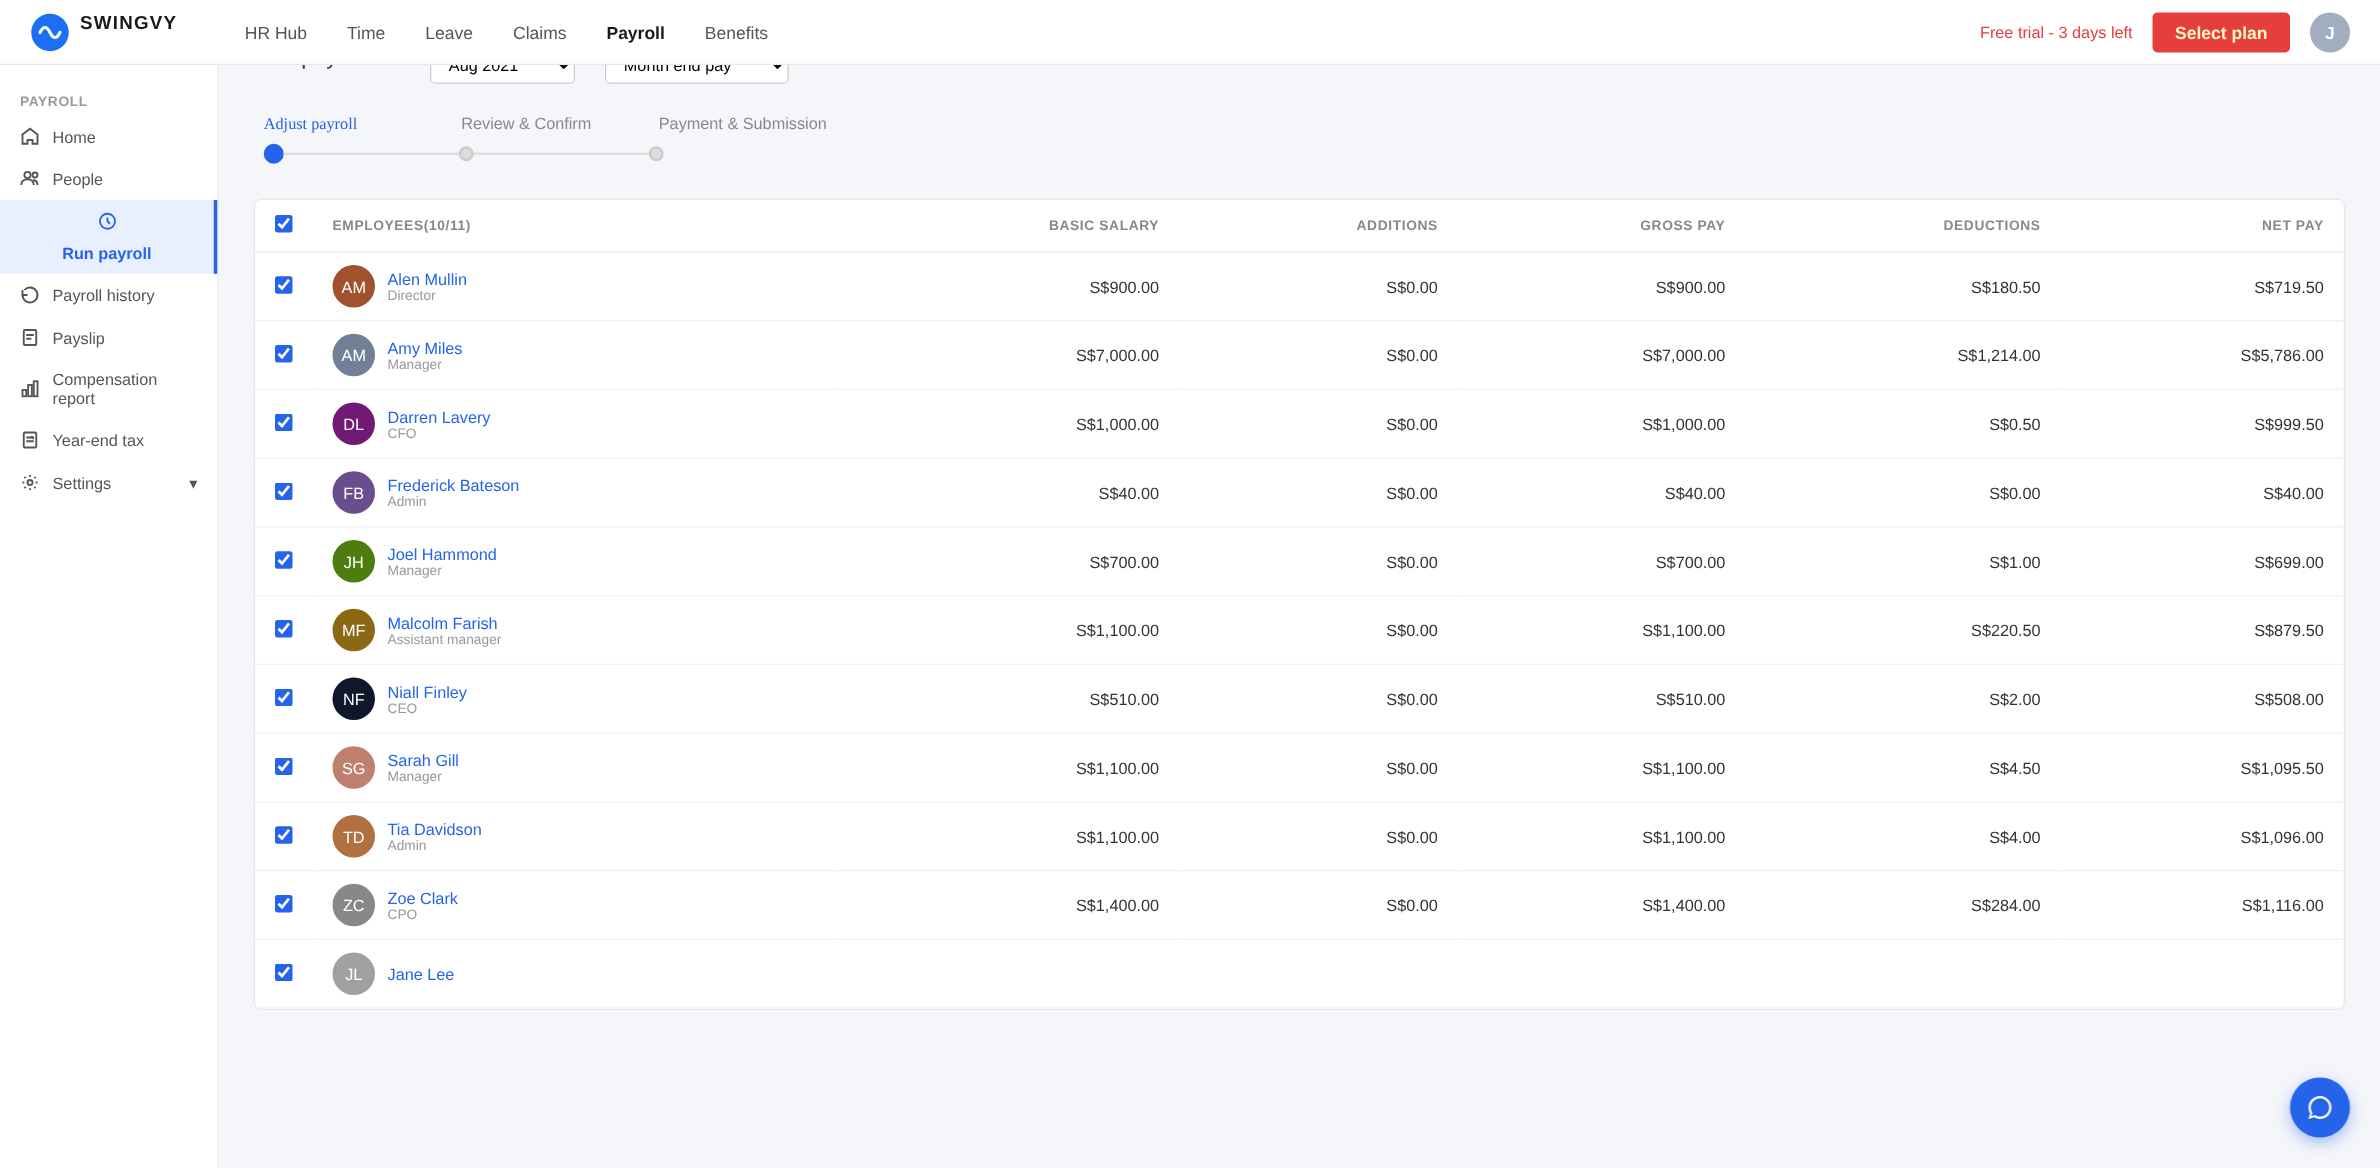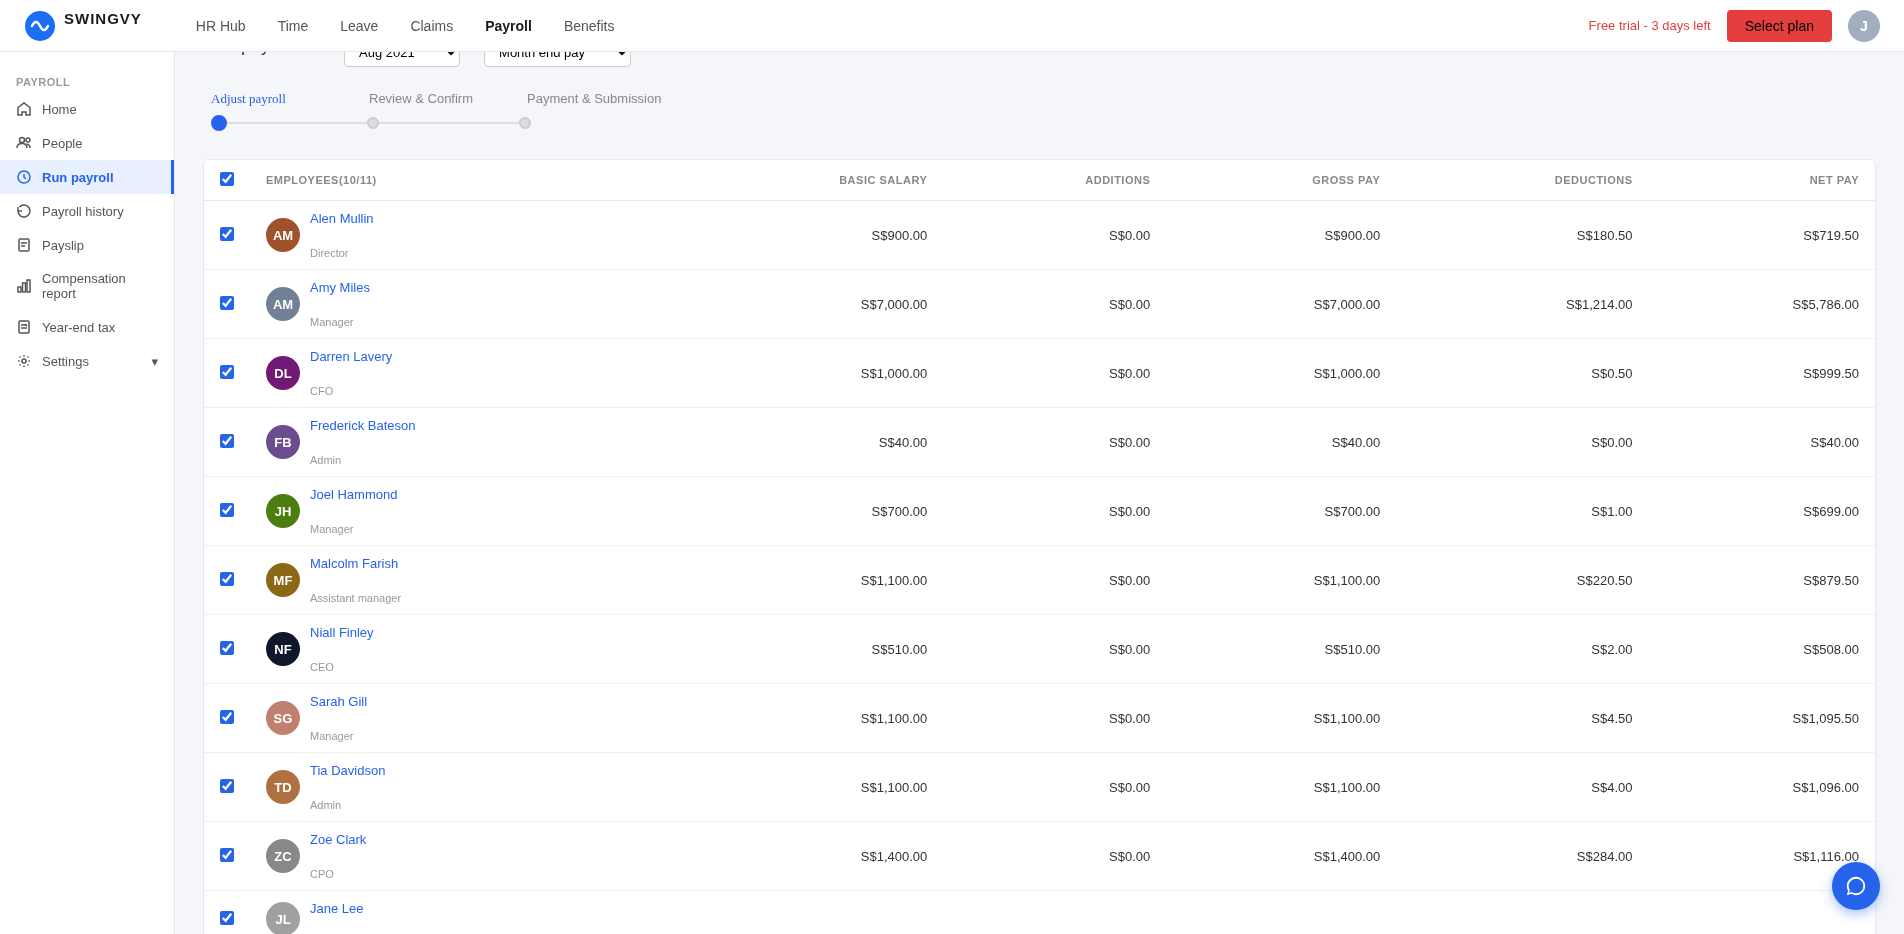--- a/index.html
+++ b/index.html
@@ -16,22 +16,22 @@
     .nav-links { display: flex; align-items: center; gap: 4px; flex: 1; }
     .nav-link {
       padding: 6px 14px; border-radius: 4px; cursor: pointer;
       color: #555; font-size: 14px; text-decoration: none;
       data-interactable: true;
     }
     .nav-link.active { color: #1a1a1a; font-weight: 600; }
     .nav-right { display: flex; align-items: center; gap: 16px; }
     .free-trial-text { color: #e53e3e; font-size: 13px; font-weight: 500; }
     .select-plan-btn {
-      background: #e53e3e; color: #000000; border: none; border-radius: 4px;
-      padding: 8px 18px; font-size: 14px; cursor: pointer; font-weight: 400;
+      background: #e53e3e; color: #fef9c3; border: none; border-radius: 4px;
+      padding: 8px 18px; font-size: 14px; cursor: pointer; font-weight: 700;
     }
     .avatar-circle {
       width: 32px; height: 32px; border-radius: 50%; background: #a0aec0;
       display: flex; align-items: center; justify-content: center;
       color: #fff; font-weight: 600; font-size: 14px;
     }
 
     
     .sidebar {
       width: 175px; background: #fff; border-right: 1px solid #e8e8e8;
@@ -39,21 +39,21 @@
     }
     .sidebar-label {
       font-size: 11px; color: #999; font-weight: 600; letter-spacing: 0.5px;
       padding: 8px 16px 4px; text-transform: uppercase;
     }
     .sidebar-item {
       display: flex; align-items: center; gap: 10px;
       padding: 9px 16px; cursor: pointer; color: #555; font-size: 13px;
       border-radius: 0;
     }
-    .sidebar-item.active { background: #e8efff; color: #2563eb; font-weight: 600; border-right: 3px solid #2563eb; }
+    .sidebar-item.active { background: #e8efff; color: #2563eb; font-weight: 600; border-right: 3px solid #2563eb; flex-direction: column; }
     .sidebar-item .icon { width: 16px; height: 16px; display: flex; align-items: center; justify-content: center; }
     .sidebar-item .icon svg { width: 16px; height: 16px; }
     .sidebar-settings { display: flex; align-items: center; justify-content: space-between; width: 100%; }
 
     
     .main-content { margin-left: 175px; padding: 24px 28px; flex: 1; }
 
     
     .payroll-header { display: flex; align-items: center; gap: 24px; margin-bottom: 24px; }
     .run-payroll-title { font-size: 18px; color: #333; font-weight: 400; }
@@ -83,24 +83,24 @@
       padding: 12px 16px; text-align: left; font-size: 11px; font-weight: 600;
       color: #888; letter-spacing: 0.5px; text-transform: uppercase;
       border-bottom: 1px solid #e8e8e8;
     }
     th.right, td.right { text-align: right; }
     td { padding: 10px 16px; border-bottom: 1px solid #f0f0f0; font-size: 13px; color: #333; }
     .employee-cell { display: flex; align-items: center; gap: 10px; }
     .emp-avatar {
       width: 34px; height: 34px; border-radius: 50%; overflow: hidden;
       background: #c0c0c0; display: flex; align-items: center; justify-content: center;
-      font-size: 13px; color: #fff; font-weight: 700; flex-shrink: 0;
+      font-size: 13px; color: #fff; font-weight: 400; flex-shrink: 0;
     }
     .emp-name { color: #2563eb; font-weight: 500; font-size: 13px; cursor: pointer; }
-    .emp-role { color: #999; font-size: 11px; margin-top: 21px; }
+    .emp-role { color: #999; font-size: 11px; }
     .checkbox-cell { width: 36px; }
     input[type="checkbox"] { width: 14px; height: 14px; accent-color: #2563eb; cursor: pointer; }
 
     
     .chat-btn {
       position: fixed; bottom: 24px; right: 24px;
       width: 48px; height: 48px; border-radius: 50%; background: #2563eb;
       display: flex; align-items: center; justify-content: center;
       cursor: pointer; box-shadow: 0 4px 12px rgba(37,99,235,0.4);
     }

